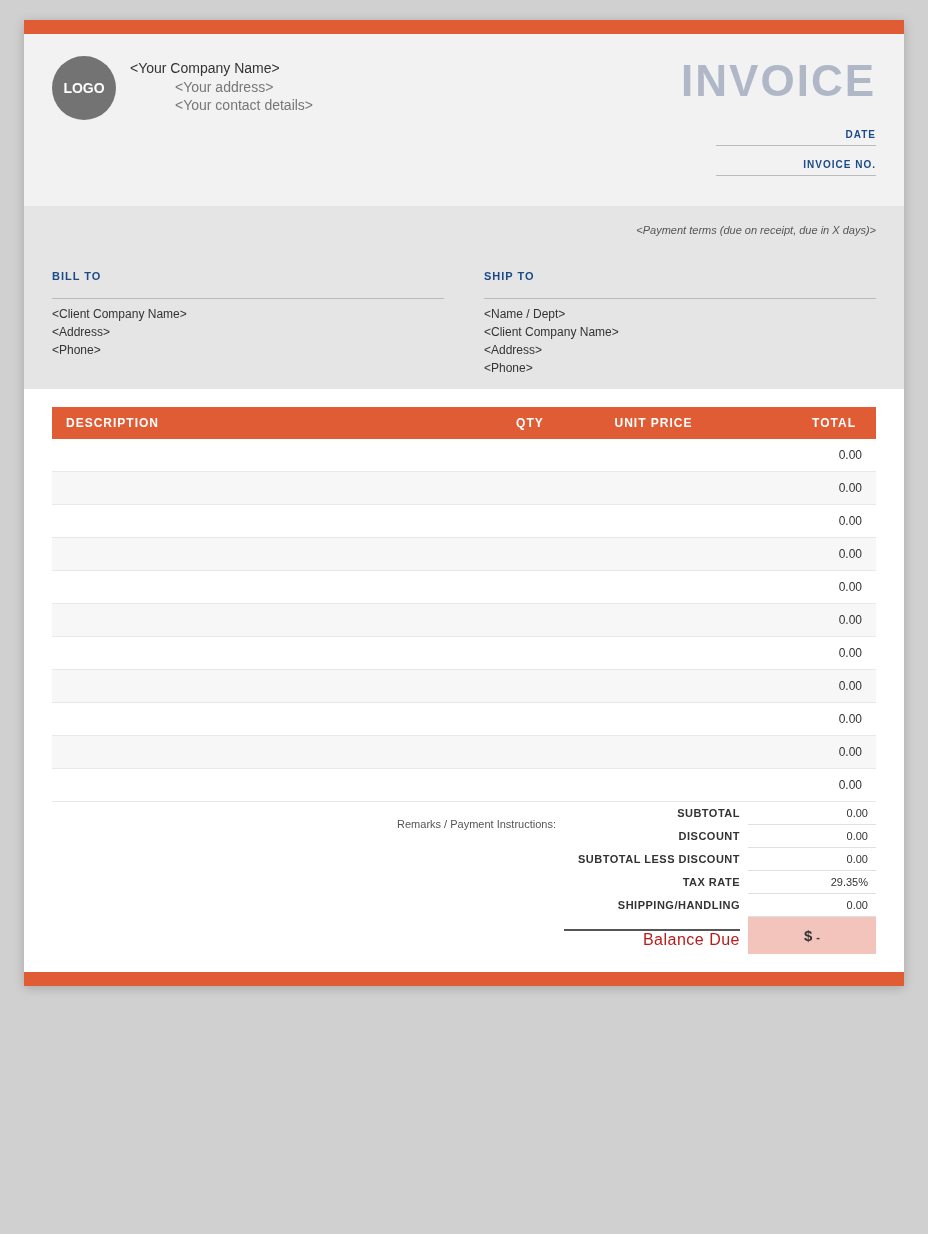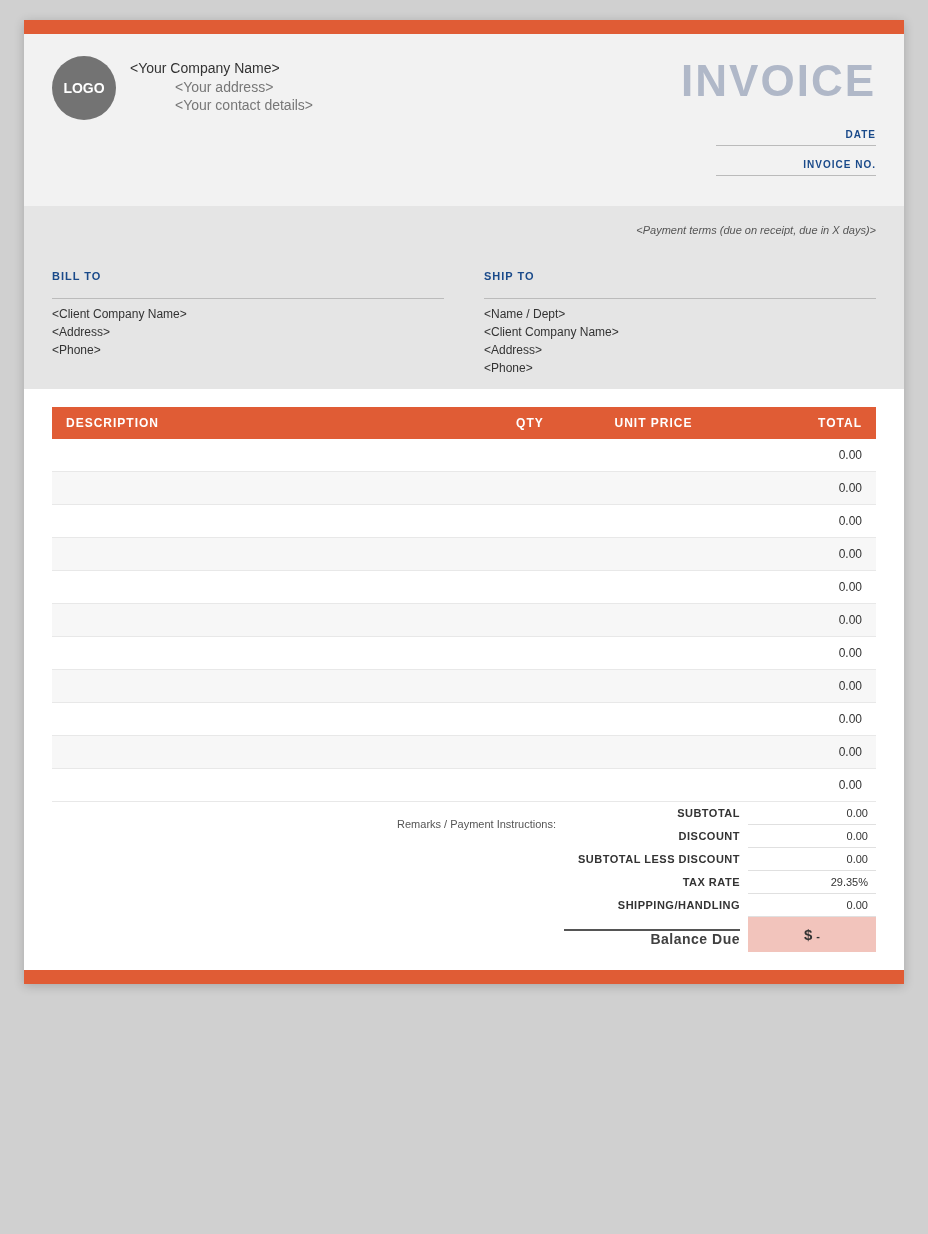--- a/index.html
+++ b/index.html
@@ -142,21 +142,21 @@
       letter-spacing: 1px;
       padding: 9px 10px;
       text-align: center;
     }
     .invoice-table thead th:first-child {
       text-align: left;
       padding-left: 14px;
     }
     .invoice-table thead th:last-child {
       text-align: right;
-      padding-right: 14px;
+      padding-right: 20px;
     }
     .invoice-table tbody tr {
       border-bottom: 1px solid #e8e8e8;
     }
     .invoice-table tbody tr:nth-child(even) {
       background: #f7f7f7;
     }
     .invoice-table tbody td {
       padding: 9px 10px;
       font-size: 12px;
@@ -216,23 +216,23 @@
       text-align: right;
       color: #333;
       width: 40%;
       border-bottom: 1px solid #e0e0e0;
     }
     .totals-table tr.balance-row td {
       border-bottom: none;
       padding-top: 8px;
     }
     .totals-table tr.balance-row td:first-child {
-      font-size: 14px;
-      font-weight: bold;
-      color: #404040;
+      font-size: 16px;
+      font-weight: normal;
+      color: #b91c1c;
     }
     .balance-value-cell {
       background: #f2c4bc;
       text-align: center !important;
       font-size: 15px;
       font-weight: bold;
       color: #333;
       padding: 8px 14px !important;
       border-bottom: none !important;
     }

